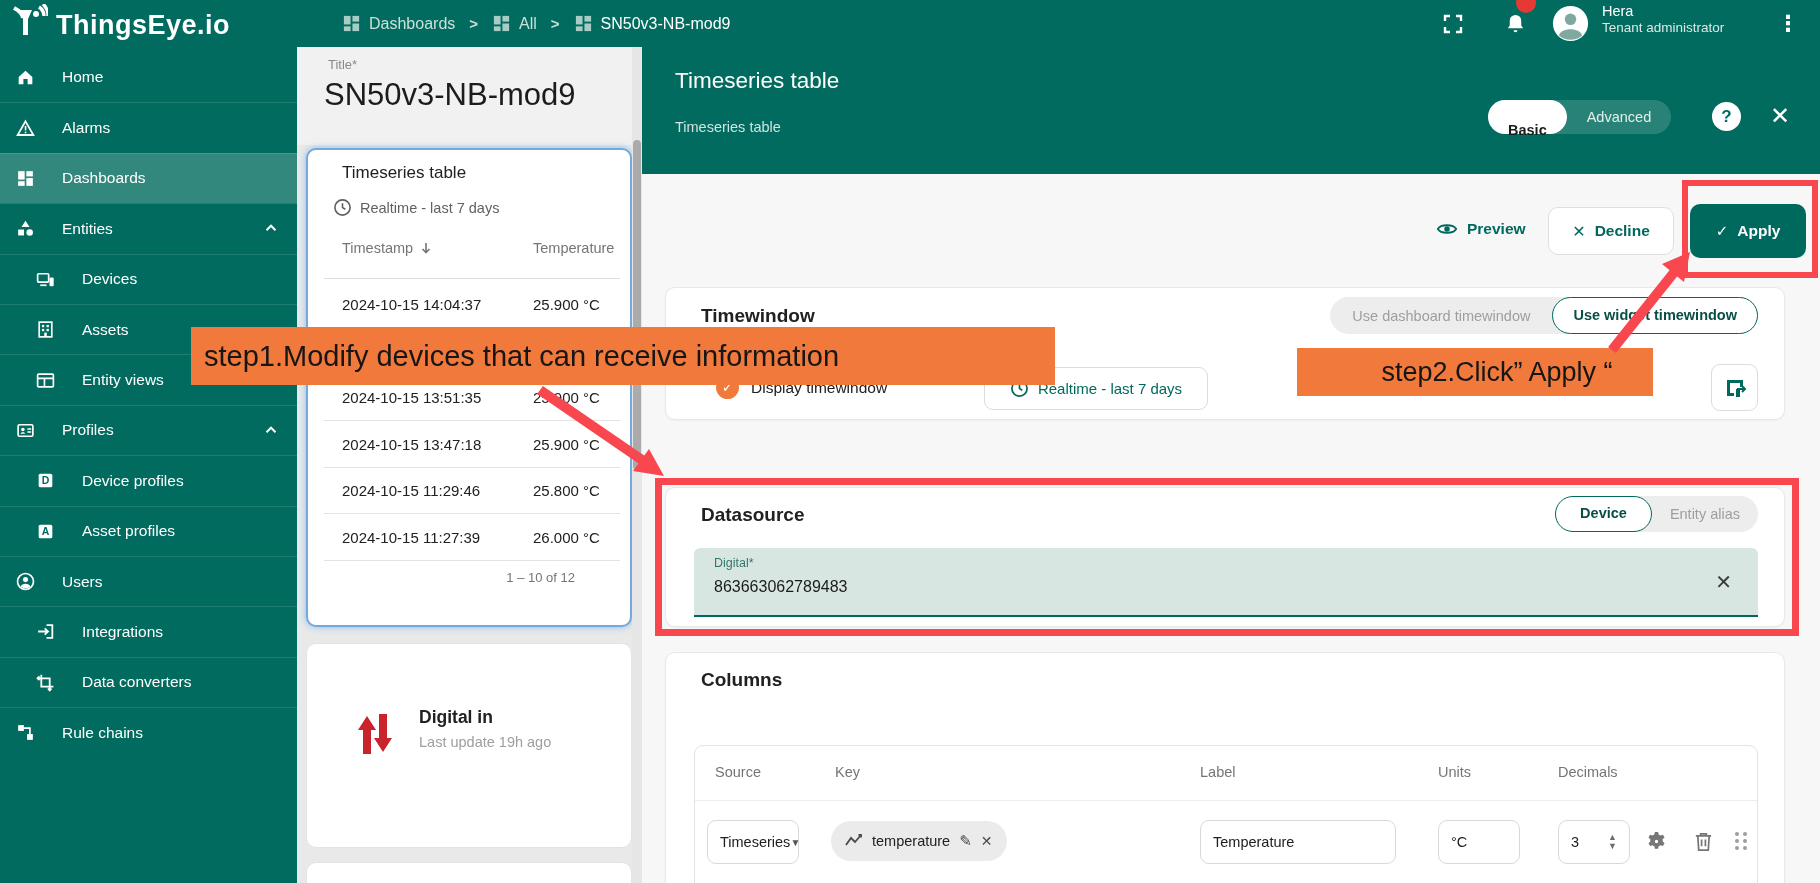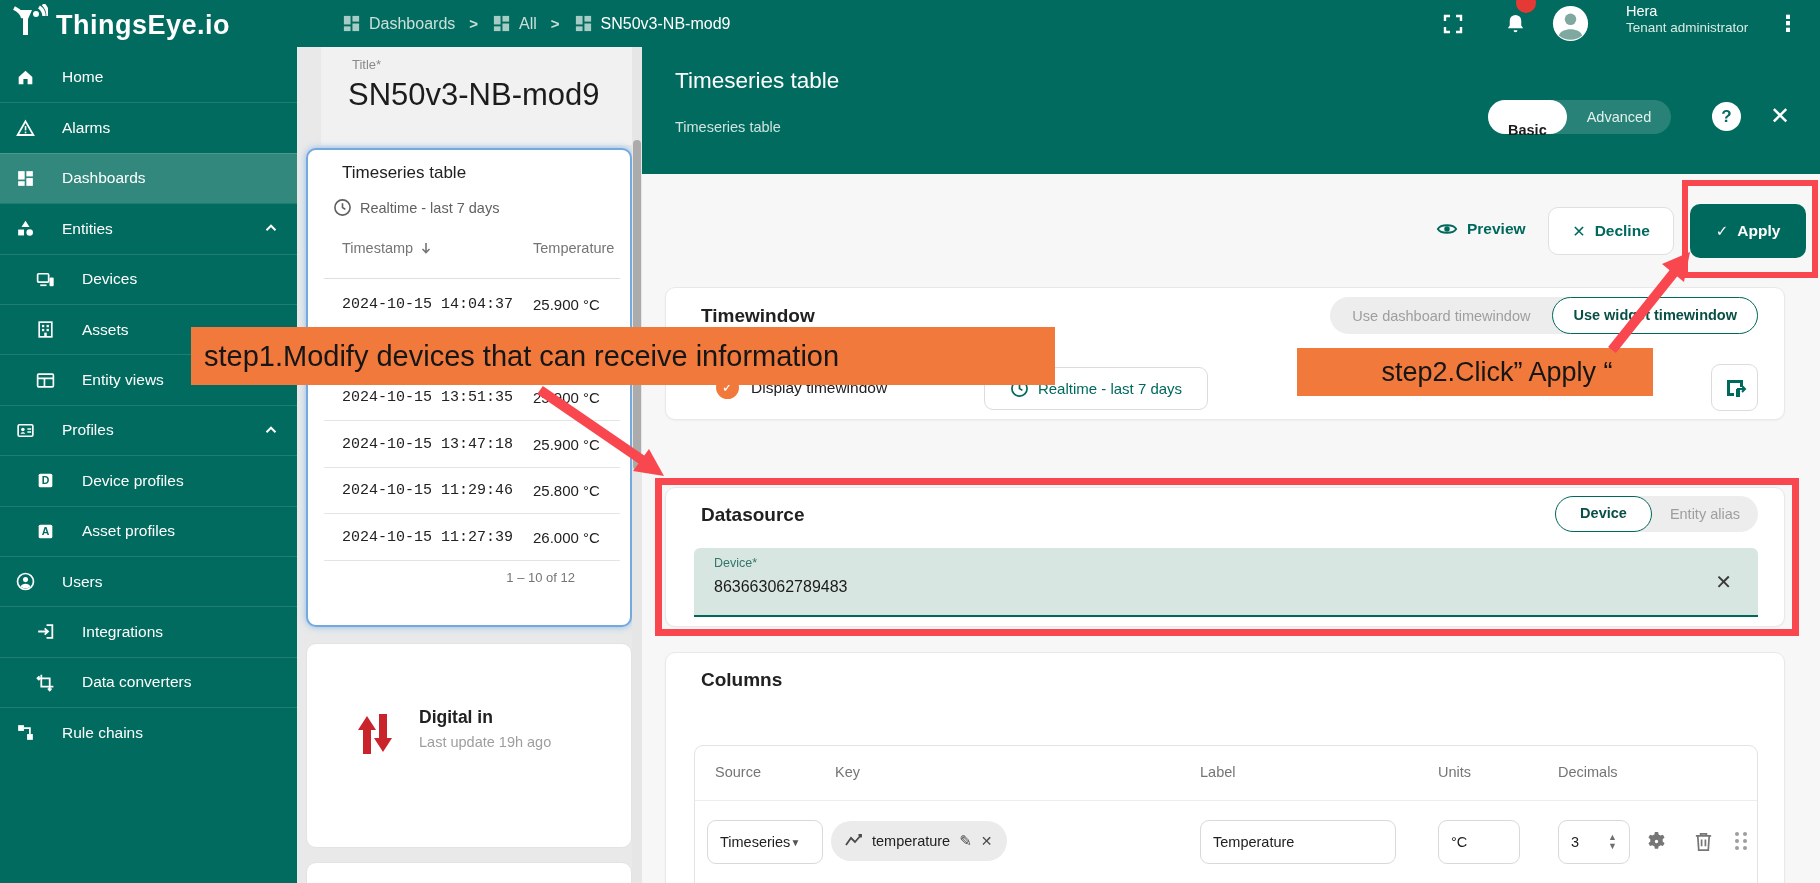--- a/index.html
+++ b/index.html
@@ -9,52 +9,52 @@
 
   
   #topbar{left:0;top:0;width:1820px;height:47px;background:#006B5E;display:flex;align-items:center;z-index:5;}
   #logo{position:absolute;left:10px;top:4px;display:flex;align-items:center;gap:8px;}
   #logo .logo-text{color:#fff;font-size:27px;font-weight:bold;letter-spacing:.5px;}
   #breadcrumb{position:absolute;left:342px;top:0;height:47px;display:flex;align-items:center;gap:14px;}
   .crumb{display:flex;align-items:center;gap:8px;font-size:16px;color:#C9E0DB;font-weight:500;}
   .crumb.active{color:#fff;}
   .crumb-sep{color:#C9E0DB;font-size:15px;font-weight:bold;}
   #topbar-right .tb-icon{position:absolute;top:0;height:47px;display:flex;align-items:center;justify-content:center;}
-  #user-block{position:absolute;left:1602px;top:2px;color:#fff;line-height:1.25;margin-left:24px;}
+  #user-block{position:absolute;left:1602px;top:2px;color:#fff;line-height:1.25;}
   #user-block .u-name{font-size:14.5px;}
   #user-block .u-role{font-size:13.5px;color:#D9EAE6;}
   #bell-badge{position:absolute;left:1516px;top:-7px;width:20px;height:20px;border-radius:50%;background:#E53935;z-index:6;}
 
   
   #sidebar{left:0;top:47px;width:297px;height:836px;background:#006B5E;z-index:4;}
   #sidebar-nav{position:absolute;left:0;top:5px;width:297px;}
   .side-item{position:relative;height:50.4px;display:flex;align-items:center;color:#fff;font-size:15.5px;font-weight:500;border-top:1px solid rgba(255,255,255,0.12);cursor:pointer;}
   .side-item:first-child{border-top:none;}
   .side-item .s-icon{width:22px;height:22px;margin-left:15px;flex:0 0 22px;display:flex;align-items:center;}
   .side-item.indent .s-icon{margin-left:35px;}
   .side-item .s-label{margin-left:25px;white-space:nowrap;}
   .side-item.selected{background:rgba(255,255,255,0.2);}
   .side-badge{position:absolute;right:11px;background:#fff;color:#006B5E;font-size:11px;font-weight:bold;padding:3px 8px;border-radius:10px;letter-spacing:.3px;}
   .side-chevron{position:absolute;right:17px;top:15px;}
 
   
   #mid-col{left:297px;top:47px;width:345px;height:836px;background:#E9E9E9;}
-  #title-block{left:297px;top:47px;width:345px;height:98px;background:#F1F1F1;z-index:6;margin-left:24px;}
+  #title-block{left:297px;top:47px;width:345px;height:98px;background:#F1F1F1;z-index:6;}
   #title-label{position:absolute;left:31px;top:10px;font-size:13px;color:#8a8a8a;}
   #title-value{position:absolute;left:27px;top:30px;font-size:31px;font-weight:500;color:#1c1c1c;white-space:nowrap;}
   .w-card{position:absolute;background:#fff;border:1px solid #E3E3E3;border-radius:10px;}
   #widget1{left:306px;top:148px;width:326px;height:479px;border:2px solid #74A9DE;box-shadow:0 0 7px rgba(64,150,238,.55);z-index:6;overflow:hidden;}
   #w1-title{position:absolute;left:34px;top:13px;font-size:17px;color:#212121;font-weight:500;}
   #w1-tw{position:absolute;left:25px;top:48px;display:flex;align-items:center;gap:8px;font-size:14.5px;color:#616161;}
   #w1-head{position:absolute;left:0;top:90px;width:100%;font-size:14.5px;color:#757575;font-weight:500;}
   #w1-head .col-ts{position:absolute;left:34px;top:0;display:flex;gap:6px;align-items:center;}
   #w1-head .col-temp{position:absolute;left:225px;top:0;}
   #w1-divider{position:absolute;left:16px;right:10px;top:128px;border-top:1px solid #DFDFDF;}
   .ts-row{position:absolute;left:16px;right:10px;height:46px;border-bottom:1px solid #E4E4E4;font-size:15px;color:#212121;}
-  .ts-row .c1{position:absolute;left:18px;top:14px;white-space:nowrap;font-family:Liberation Mono, monospace;}
+  .ts-row .c1{position:absolute;left:18px;top:14px;white-space:nowrap;}
   .ts-row .c2{position:absolute;left:209px;top:14px;white-space:nowrap;}
   #w1-pager{position:absolute;right:55px;top:420px;font-size:13px;color:#757575;}
   #widget2{left:306px;top:643px;width:326px;height:205px;z-index:6;}
   #w2-title{position:absolute;left:112px;top:63px;font-size:17.5px;font-weight:bold;color:#212121;}
   #w2-sub{position:absolute;left:112px;top:90px;font-size:14.5px;color:#9E9E9E;}
   #widget3{left:306px;top:862px;width:326px;height:40px;z-index:6;}
   #mid-scroll-track{left:632px;top:47px;width:10px;height:836px;background:#E6E6E6;z-index:7;}
   #mid-scroll-thumb{left:633px;top:140px;width:8px;height:330px;background:#ABABAB;border-radius:4px;z-index:8;}
 
   
@@ -472,37 +472,37 @@
       </div>
     </div>
 
     <div id="ds-card" class="p-card">
       <span class="sec-label" style="top:16px;">Datasource</span>
       <div id="ds-toggle">
         <span id="ds-opt1">Device</span>
         <span id="ds-opt2">Entity alias</span>
       </div>
       <div id="device-field">
-        <span id="device-label">Device*</span>
+        <span id="device-label">Digital*</span>
         <span id="device-value">863663062789483</span>
         <span id="device-clear">✕</span>
       </div>
     </div>
 
     <div id="col-card" class="p-card">
       <span class="sec-label" style="top:16px;">Columns</span>
       <div id="col-table">
         <span class="col-head" style="left:20px;">Source</span>
         <span class="col-head" style="left:140px;">Key</span>
         <span class="col-head" style="left:505px;">Label</span>
         <span class="col-head" style="left:743px;">Units</span>
         <span class="col-head" style="left:863px;">Decimals</span>
         <div id="col-head-divider"></div>
 
-        <div class="inp" style="left:12px;width:116px;">
+        <div class="inp" style="left:12px;width:92px;">
           <span>Timeseries</span>
           <span style="font-size:10px;color:#555;">▼</span>
         </div>
         <div id="key-chip">
           <svg width="18" height="16" viewBox="0 0 18 16">
               <path d="M1 12 L6 5 L10 9 L16 2" stroke="#4a4a4a" stroke-width="1.8" fill="none"></path>
               <path d="M13.5 2 H16 V4.5" stroke="#4a4a4a" stroke-width="1.8" fill="none"></path>
             </svg>
           <span>temperature</span>
           <span style="font-size:15px;color:#4a4a4a;">✎</span>

